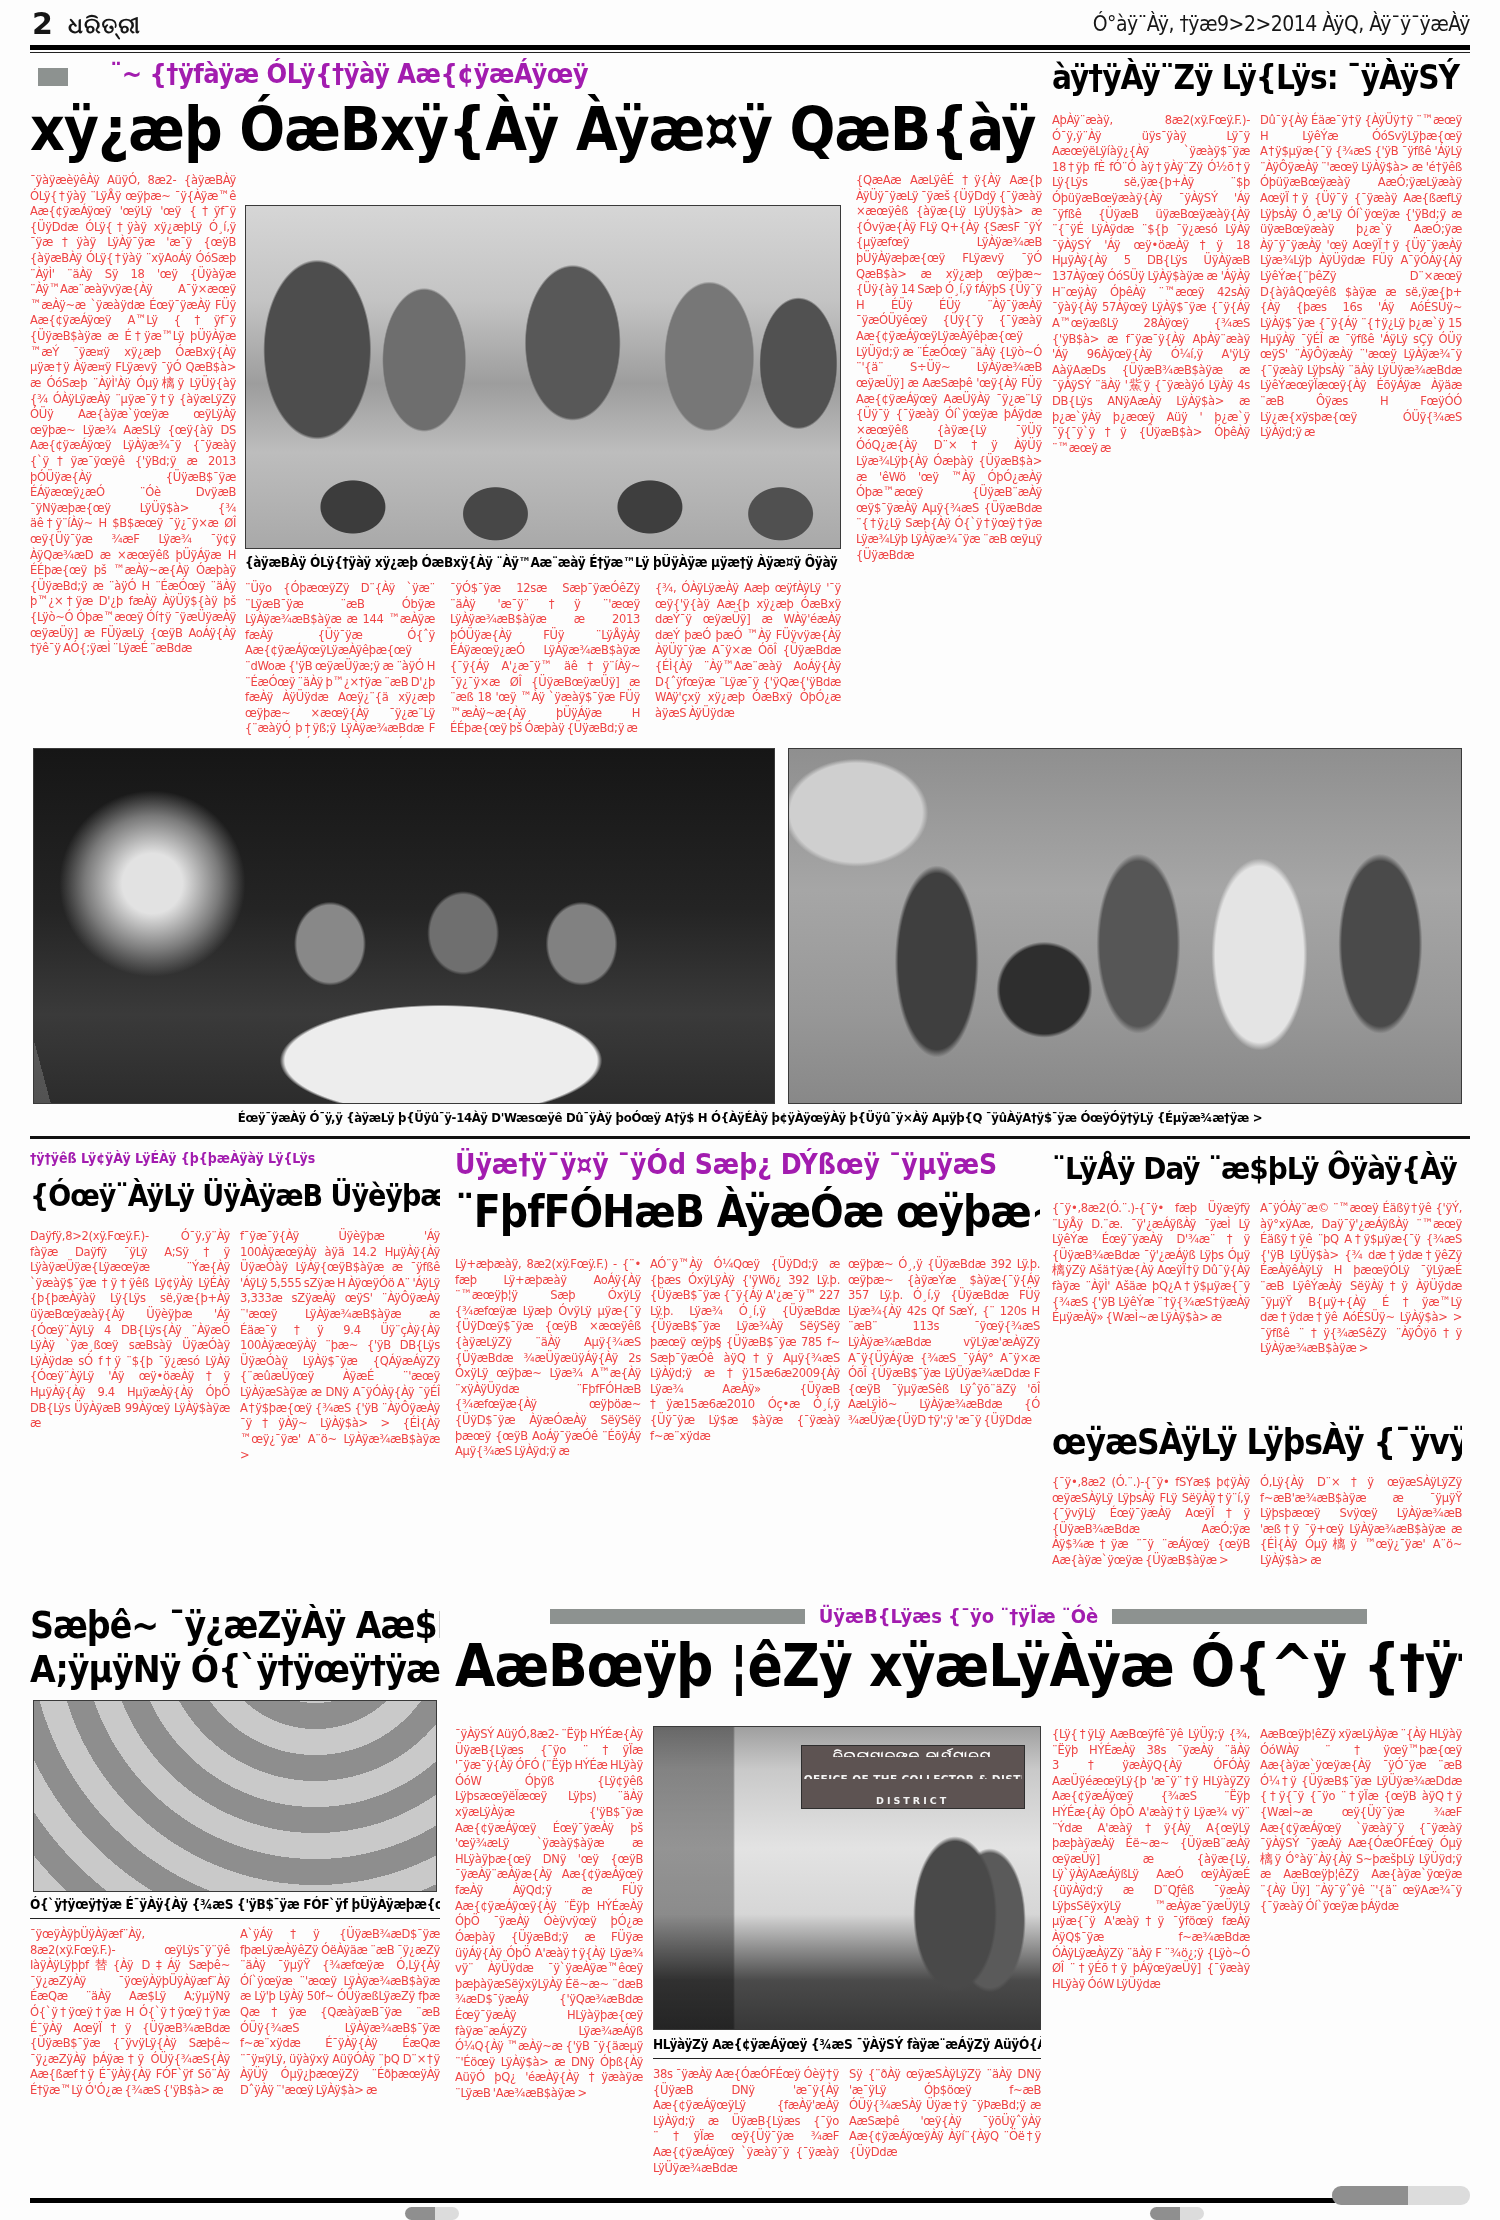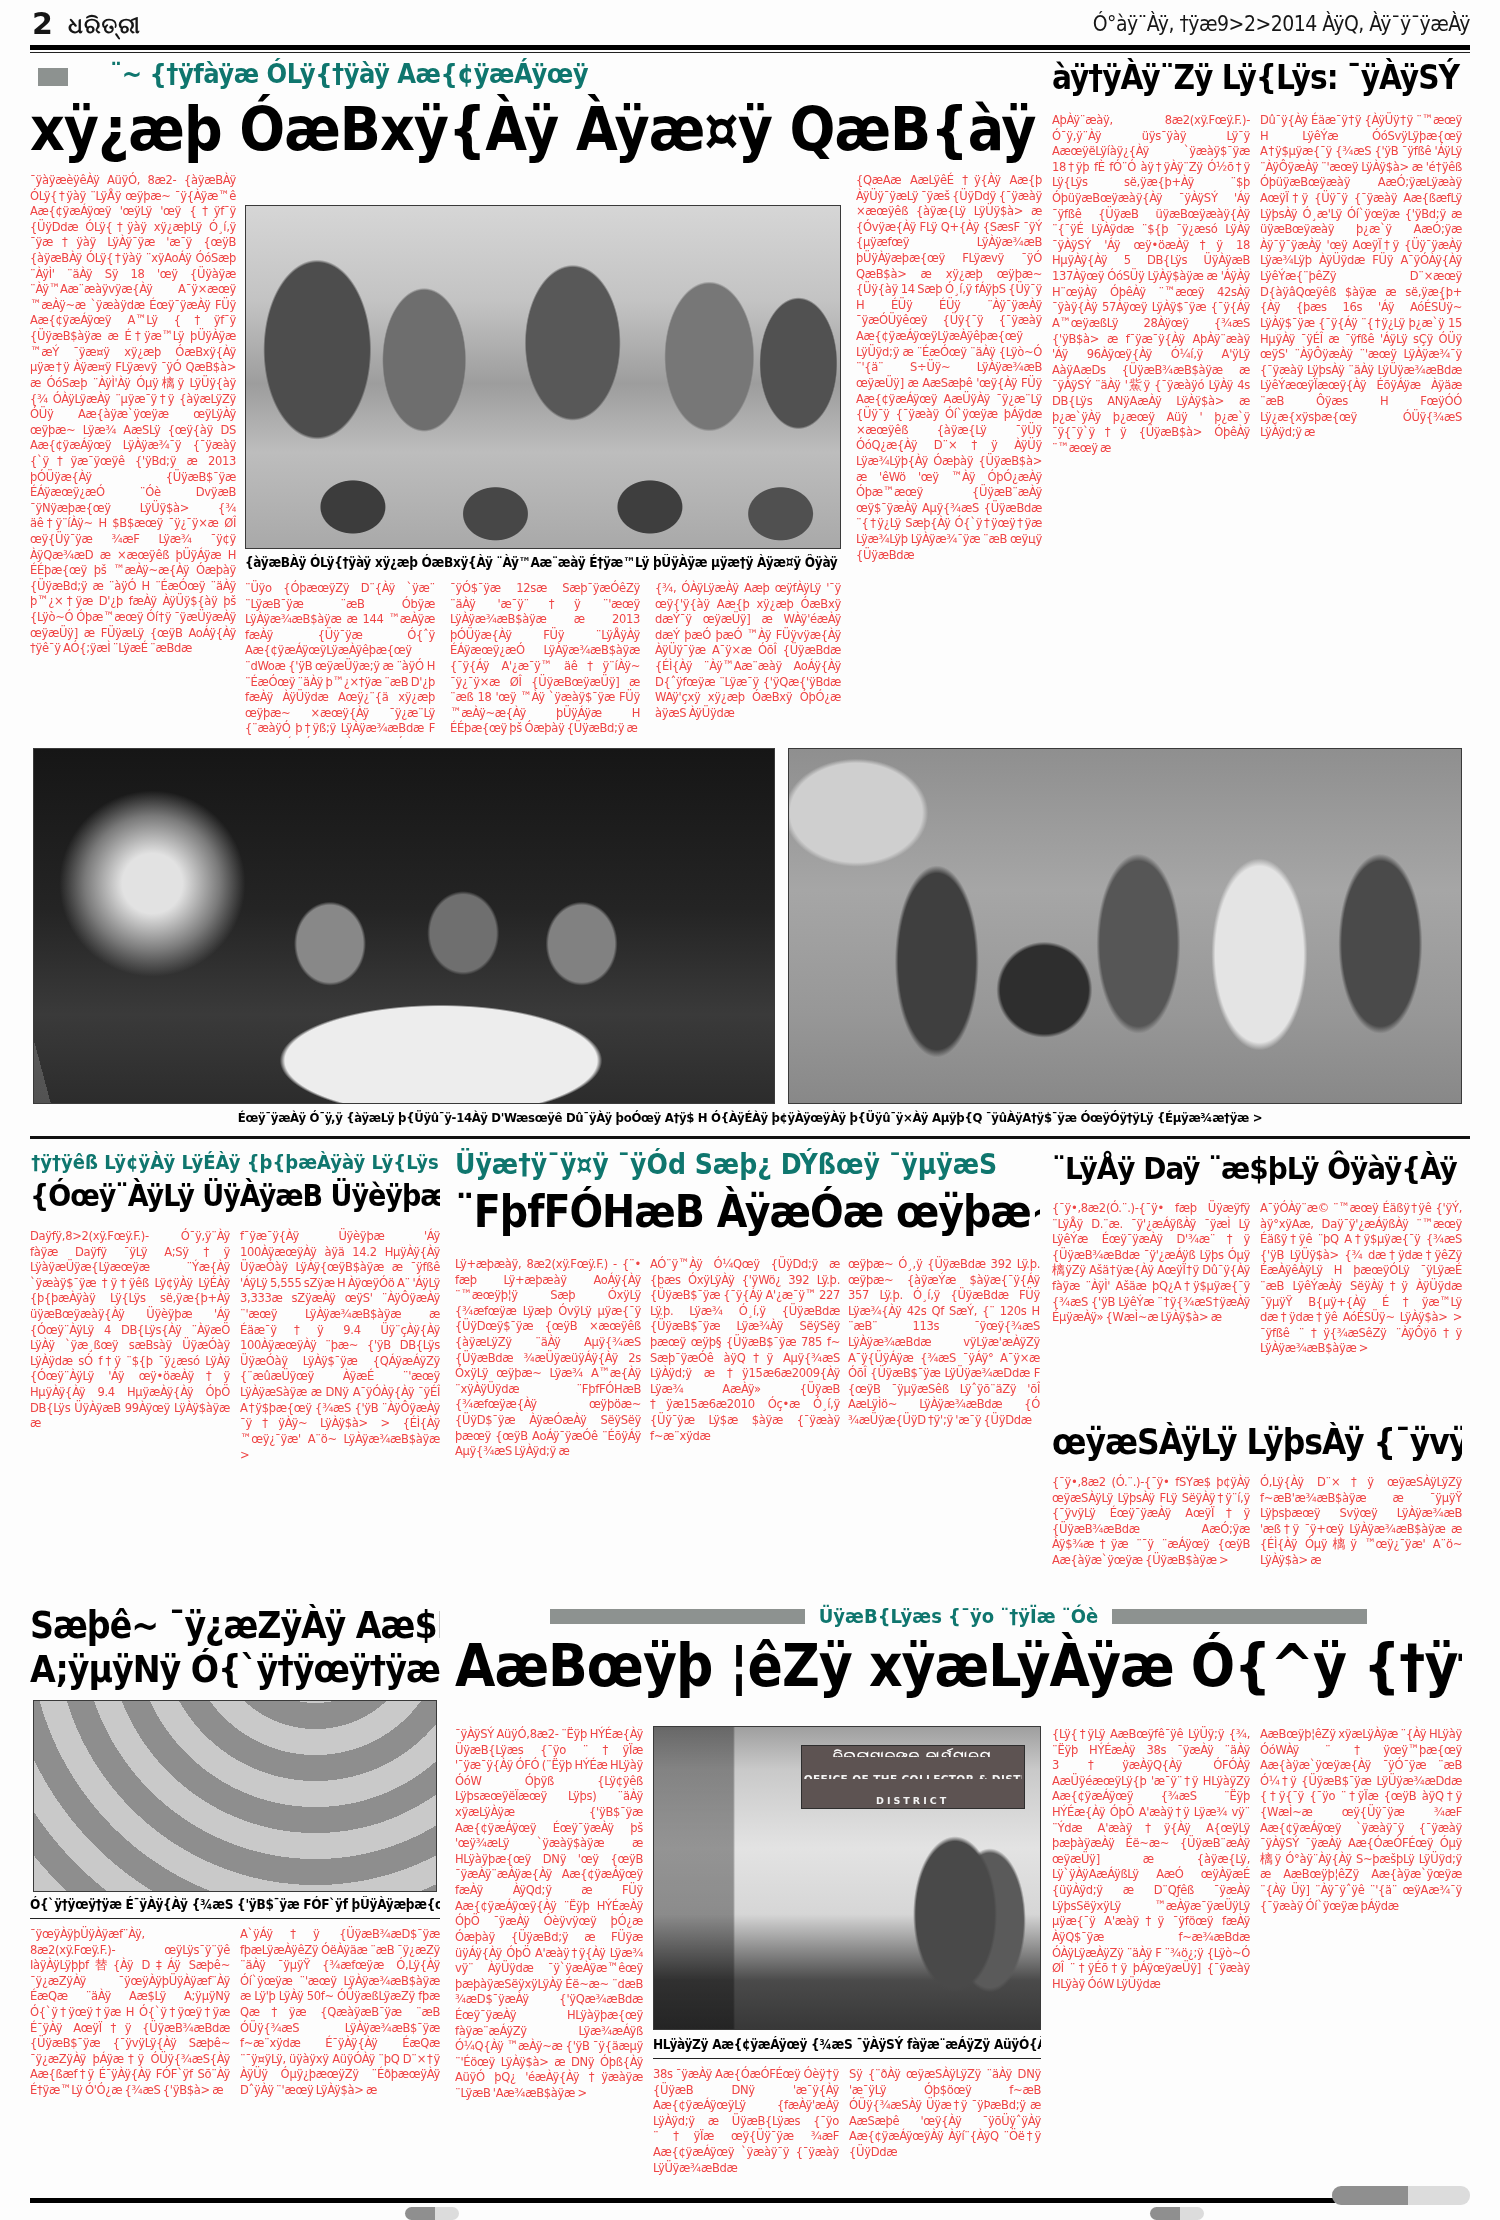--- a/index.html
+++ b/index.html
@@ -10,21 +10,21 @@
   }
   .abs{position:absolute}
   .bt{
     font-size:12.8px;line-height:1.22;text-align:justify;
     letter-spacing:-0.3px;word-spacing:-1px;overflow:hidden;color:#ef4444;
     font-stretch:condensed;
   }
   .hl{font-weight:700;color:#000;letter-spacing:-1px;white-space:nowrap;
       overflow:hidden;font-stretch:condensed}
   .hl-center{text-align:center}
-  .kicker{font-weight:700;color:#0f766e;font-stretch:condensed;white-space:nowrap;overflow:hidden}
+  .kicker{font-weight:700;color:#a21caf;font-stretch:condensed;white-space:nowrap;overflow:hidden}
   .caption{font-weight:700;font-size:13.5px;color:#000;text-align:center;
            font-stretch:condensed;letter-spacing:-0.3px;overflow:hidden;white-space:nowrap}
   .photo{border:1px solid #3a3a3a;overflow:hidden}
   .rule-thin{background:#222;height:2px}
   .rule-med{background:#111;height:3px}
   .rule-thick{background:#000;height:5px}
   .gray-box{background:#8d9290}
   
   .ph-crowd{
     background:
@@ -116,21 +116,21 @@
 
 <div class="abs hl" style="left:1052px;top:58px;width:410px;height:44px;font-size:33px">àÿ†ÿÀÿ¨Zÿ Lÿ{Lÿs: ¯ÿÀÿSÝ üÿæBœÿæàÿ{Àÿ</div>
 <div class="abs bt" style="left:1052px;top:112px;width:198px;height:626px">AþÀÿ¨æàÿ, 8æ2(xÿ.Fœÿ.F.)- Ó¯ÿ,ÿ¨Àÿ üÿs¯ÿàÿ Lÿ¯ÿ AæœÿëLÿíàÿ¿{Àÿ `ÿæàÿ$¯ÿæ 18†ÿþ fÈ fÓ¨Ó àÿ†ÿÀÿ¨Zÿ Ó½õ†ÿ Lÿ{Lÿs së‚ÿæ{þ+Àÿ ¨$þ ÓþüÿæBœÿæàÿ{Àÿ ¯ÿÀÿSÝ 'Áÿ ¯ÿfßê {ÜÿæB üÿæBœÿæàÿ{Àÿ ¨{¯ÿÉ LÿÀÿdæ ¨${þ ¯ÿ¿æsó LÿÀÿ ¯ÿÀÿSÝ 'Áÿ œÿ•öæÀÿ†ÿ 18 HµÿÀÿ{Àÿ 5 DB{Lÿs ÜÿÀÿæB 137Àÿœÿ ÓóSÜÿ LÿÀÿ$àÿæ æ 'ÁÿÀÿ H¨œÿÀÿ ÓþêÀÿ ¨™æœÿ 42sÀÿ ¯ÿàÿ{Àÿ 57Àÿœÿ LÿÀÿ$¯ÿæ {¯ÿ{Áÿ A™œÿæßLÿ 28Àÿœÿ {¾æS {'ÿB$à&gt; æ f¯ÿæ¯ÿ{Àÿ AþÀÿ¨æàÿ 'Áÿ 96Àÿœÿ{Àÿ Ó¼í‚ÿ A'ÿLÿ AàÿAæDs {ÜÿæB¾æB$àÿæ æ ¯ÿÀÿSÝ ¨äÀÿ '鮆ÿ {¯ÿæàÿó LÿÀÿ 4s DB{Lÿs ANÿAæÀÿ LÿÀÿ$à&gt; æ þ¿æ`ÿÀÿ þ¿æœÿ Aüÿ ' þ¿æ`ÿ ¯ÿ{¯ÿ`ÿ†ÿ {ÜÿæB$à&gt; ÓþêÀÿ ¨™æœÿ æ</div>
 <div class="abs bt" style="left:1260px;top:112px;width:202px;height:626px">Dû¯ÿ{Àÿ Éäæ¯ÿ†ÿ {ÀÿÜÿ†ÿ ¨™æœÿ H LÿêÝæ ÓóSvÿLÿþæ{œÿ A†ÿ$µÿæ{¯ÿ {¾æS {'ÿB ¯ÿfßê 'ÁÿLÿ ¨ÀÿÔÿæÀÿ ¨'æœÿ LÿÀÿ$à&gt; æ 'é†ÿêß ÓþüÿæBœÿæàÿ AæÓ;ÿæLÿæàÿ AœÿÏ†ÿ {Üÿ¯ÿ {¯ÿæàÿ Aæ{ßæfLÿ LÿþsÀÿ Ó¸æ'Lÿ Óí`ÿœÿæ {'ÿBd;ÿ æ üÿæBœÿæàÿ þ¿æ`ÿ AæÓ;ÿæ Àÿ¯ÿ¯ÿæÀÿ 'œÿ AœÿÏ†ÿ {Üÿ¯ÿæÀÿ Lÿæ¾Lÿþ ÀÿÜÿdæ FÜÿ A¯ÿÓÀÿ{Àÿ LÿêÝæ{¨þêZÿ D¨×æœÿ D{àÿâQœÿêß $àÿæ æ së‚ÿæ{þ+{Àÿ {þæs 16s 'Áÿ AóÉSÜÿ~ LÿÀÿ$¯ÿæ {¯ÿ{Áÿ ¨{†ÿ¿Lÿ þ¿æ`ÿ 15 HµÿÀÿ ¯ÿÉÎ æ ¯ÿfßê 'ÁÿLÿ sÇÿ ÓÜÿ œÿS' ¨ÀÿÔÿæÀÿ ¨'æœÿ LÿÀÿæ¾¯ÿ {¯ÿæàÿ LÿþsÀÿ ¨äÀÿ LÿÜÿæ¾æBdæ LÿêÝæœÿÏæœÿ{Àÿ ÉõÿÁÿæ Àÿäæ ¨æB Ôÿæs H FœÿÓÓ Lÿ¿æ{xÿsþæ{œÿ ÓÜÿ{¾æS LÿÀÿd;ÿ æ</div>
 
 <div class="abs photo ph-stage" style="left:33px;top:748px;width:742px;height:356px"></div>
 <div class="abs photo ph-drums" style="left:788px;top:748px;width:674px;height:356px"></div>
 <div class="abs caption" style="left:30px;top:1110px;width:1440px;height:18px;font-size:13px">Éœÿ¯ÿæÀÿ Ó¯ÿ,ÿ {àÿæLÿ þ{Üÿû¯ÿ-14Àÿ D'Wæsœÿê Dû¯ÿÀÿ þoÓœÿ A†ÿ$ H Ó{ÀÿÉÀÿ þ¢ÿÀÿœÿÀÿ þ{Üÿû¯ÿ×Àÿ Aµÿþ{Q ¯ÿûÀÿA†ÿ$¯ÿæ ÓœÿÓÿ†ÿLÿ {Éµÿæ¾æ†ÿæ &gt;</div>
 <div class="abs rule-med" style="left:30px;top:1136px;width:1440px"></div>
 
-<div class="abs kicker hl-center" style="left:30px;top:1150px;width:410px;height:26px;font-size:20px;text-align:center">†ÿ†ÿêß Lÿ¢ÿÀÿ LÿÉÀÿ {þ{þæÀÿàÿ Lÿ{Lÿs</div>
+<div class="abs kicker hl-center" style="left:30px;top:1150px;width:410px;height:26px;font-size:14px;text-align:left">†ÿ†ÿêß Lÿ¢ÿÀÿ LÿÉÀÿ {þ{þæÀÿàÿ Lÿ{Lÿs</div>
 <div class="abs hl hl-center" style="left:30px;top:1178px;width:410px;height:40px;font-size:30px;text-align:center">{Óœÿ¨ÀÿLÿ ÜÿÀÿæB Üÿèÿþæ `ÿæ¸ßœÿ</div>
 <div class="abs bt" style="left:30px;top:1228px;width:200px;height:368px">Daÿfÿ,8&gt;2(xÿ.Fœÿ.F.)- Ó¯ÿ,ÿ¨Àÿ fàÿæ Daÿfÿ ¯ÿLÿ A;Sÿ†ÿ LÿàÿæÜÿæ{Lÿæœÿæ ¨Ýæ{Àÿ `ÿæàÿ$¯ÿæ †ÿ†ÿêß Lÿ¢ÿÀÿ LÿÉÀÿ {þ{þæÀÿàÿ Lÿ{Lÿs së‚ÿæ{þ+Àÿ üÿæBœÿæàÿ{Àÿ Üÿèÿþæ 'Áÿ {Óœÿ¨ÀÿLÿ 4 DB{Lÿs{Àÿ ¨ÀÿæÖ LÿÀÿ `ÿæ¸ßœÿ sæBsàÿ ÜÿæÓàÿ LÿÀÿdæ sÓ f†ÿ ¨${þ ¯ÿ¿æsó LÿÀÿ {Óœÿ¨ÀÿLÿ 'Áÿ œÿ•öæÀÿ†ÿ HµÿÀÿ{Àÿ 9.4 HµÿæÀÿ{Àÿ ÓþÖ DB{Lÿs ÜÿÀÿæB 99Àÿœÿ LÿÀÿ$àÿæ æ</div>
 <div class="abs bt" style="left:240px;top:1228px;width:200px;height:368px">f¯ÿæ¯ÿ{Àÿ Üÿèÿþæ 'Áÿ 100ÀÿæœÿÀÿ àÿä 14.2 HµÿÀÿ{Àÿ ÜÿæÓàÿ LÿÀÿ{œÿB$àÿæ æ ¯ÿfßê 'ÁÿLÿ 5,555 sZÿæ H ÀÿœÿÓö A¨ 'ÁÿLÿ 3,333æ sZÿæÀÿ œÿS' ¨ÀÿÔÿæÀÿ ¨'æœÿ LÿÀÿæ¾æB$àÿæ æ Éäæ¯ÿ†ÿ 9.4 Üÿ¨çÀÿ{Àÿ 100ÀÿæœÿÀÿ ¨þæ~ {'ÿB DB{Lÿs ÜÿæÓàÿ LÿÀÿ$¯ÿæ {QÁÿæÁÿZÿ {¨æûæÜÿœÿ ÀÿæÉ ¨'æœÿ LÿÀÿæSàÿæ æ DNÿ A¯ÿÓÀÿ{Àÿ ¯ÿÉÎ A†ÿ$þæ{œÿ {¾æS {'ÿB ¨ÀÿÔÿæÀÿ ¯ÿ†ÿÀÿ~ LÿÀÿ$à&gt; &gt; {ÉÌ{Àÿ ™œÿ¿¯ÿæ' A¨ö~ LÿÀÿæ¾æB$àÿæ &gt;</div>
 
 <div class="abs kicker hl-center" style="left:455px;top:1148px;width:585px;height:36px;font-size:28px;text-align:left">Üÿæ†ÿ¯ÿ¤ÿ ¯ÿÓd Sæþ¿ DÝßœÿ ¯ÿµÿæS</div>
 <div class="abs hl hl-center" style="left:455px;top:1186px;width:585px;height:58px;font-size:44px;text-align:center">¨FþfFÓHæB ÀÿæÓæ œÿþæ~{Àÿ ¯ÿÁÿ°</div>
 <div class="abs bt" style="left:455px;top:1256px;width:186px;height:338px">Lÿ+æþæàÿ, 8æ2(xÿ.Fœÿ.F.) - {¨• fæþ Lÿ+æþæàÿ AoÁÿ{Àÿ ¨™æœÿþ¦ÿ Sæþ ÓxÿLÿ {¾æfœÿæ Lÿæþ ÓvÿLÿ µÿæ{¯ÿ {ÜÿDœÿ$¯ÿæ {œÿB ×æœÿêß {àÿæLÿZÿ ¨äÀÿ Aµÿ{¾æS {ÜÿæBdæ ¾æÜÿæüÿÁÿ{Àÿ 2s ÓxÿLÿ œÿþæ~ Lÿæ¾ A™æ{Àÿ ¨xÿÀÿÜÿdæ ¨FþfFÓHæB {¾æfœÿæ{Àÿ œÿþöæ~ {ÜÿD$¯ÿæ ÀÿæÓæÀÿ SëÿSëÿ þæœÿ {œÿB AoÁÿ¯ÿæÓê ¨ÉõÿÁÿ Aµÿ{¾æS LÿÀÿd;ÿ æ</div>
 <div class="abs bt" style="left:650px;top:1256px;width:190px;height:338px">AÓ¨ÿ™Àÿ Ó¼Qœÿ {ÜÿDd;ÿ æ {þæs ÓxÿLÿÀÿ {'ÿWö¿ 392 Lÿ.þ. {ÜÿæB$¯ÿæ {¯ÿ{Áÿ A'¿æ¯ÿ™ 227 Lÿ.þ. Lÿæ¾ Ó¸í‚ÿ {ÜÿæBdæ {ÜÿæB$¯ÿæ Lÿæ¾Àÿ SëÿSëÿ þæœÿ œÿþ§ {ÜÿæB$¯ÿæ 785 f~ Sæþ¯ÿæÓê àÿQ†ÿ Aµÿ{¾æS LÿÀÿd;ÿ æ †ÿ15æ6æ2009{Àÿ Lÿæ¾ AæÀÿ» {ÜÿæB †ÿæ15æ6æ2010 Óç•æ Ó¸í‚ÿ {Üÿ¯ÿæ Lÿ$æ $àÿæ {¯ÿæàÿ f~æ¨xÿdæ</div>
 <div class="abs bt" style="left:848px;top:1256px;width:192px;height:338px">œÿþæ~ Ó¸,ÿ {ÜÿæBdæ 392 Lÿ.þ. œÿþæ~ {àÿæÝæ $àÿæ{¯ÿ{Áÿ 357 Lÿ.þ. Ó¸í‚ÿ {ÜÿæBdæ FÜÿ Lÿæ¾{Àÿ 42s Qf SæÝ, {¨ 120s H ¨æB¨ 113s ¯ÿœÿ{¾æS LÿÀÿæ¾æBdæ vÿLÿæ'æÀÿZÿ A¯ÿ{ÜÿÁÿæ {¾æS ¯ÿÁÿ° A¯ÿ×æ ÓõÎ {ÜÿæB$¯ÿæ LÿÜÿæ¾æDdæ F {œÿB ¯ÿµÿæSêß Lÿˆÿõ¨äZÿ 'õÎ AæLÿÌö~ LÿÀÿæ¾æBdæ {Ó ¾æÜÿæ{ÜÿD †ÿ';ÿ 'æ¯ÿ {ÜÿDdæ</div>
 

